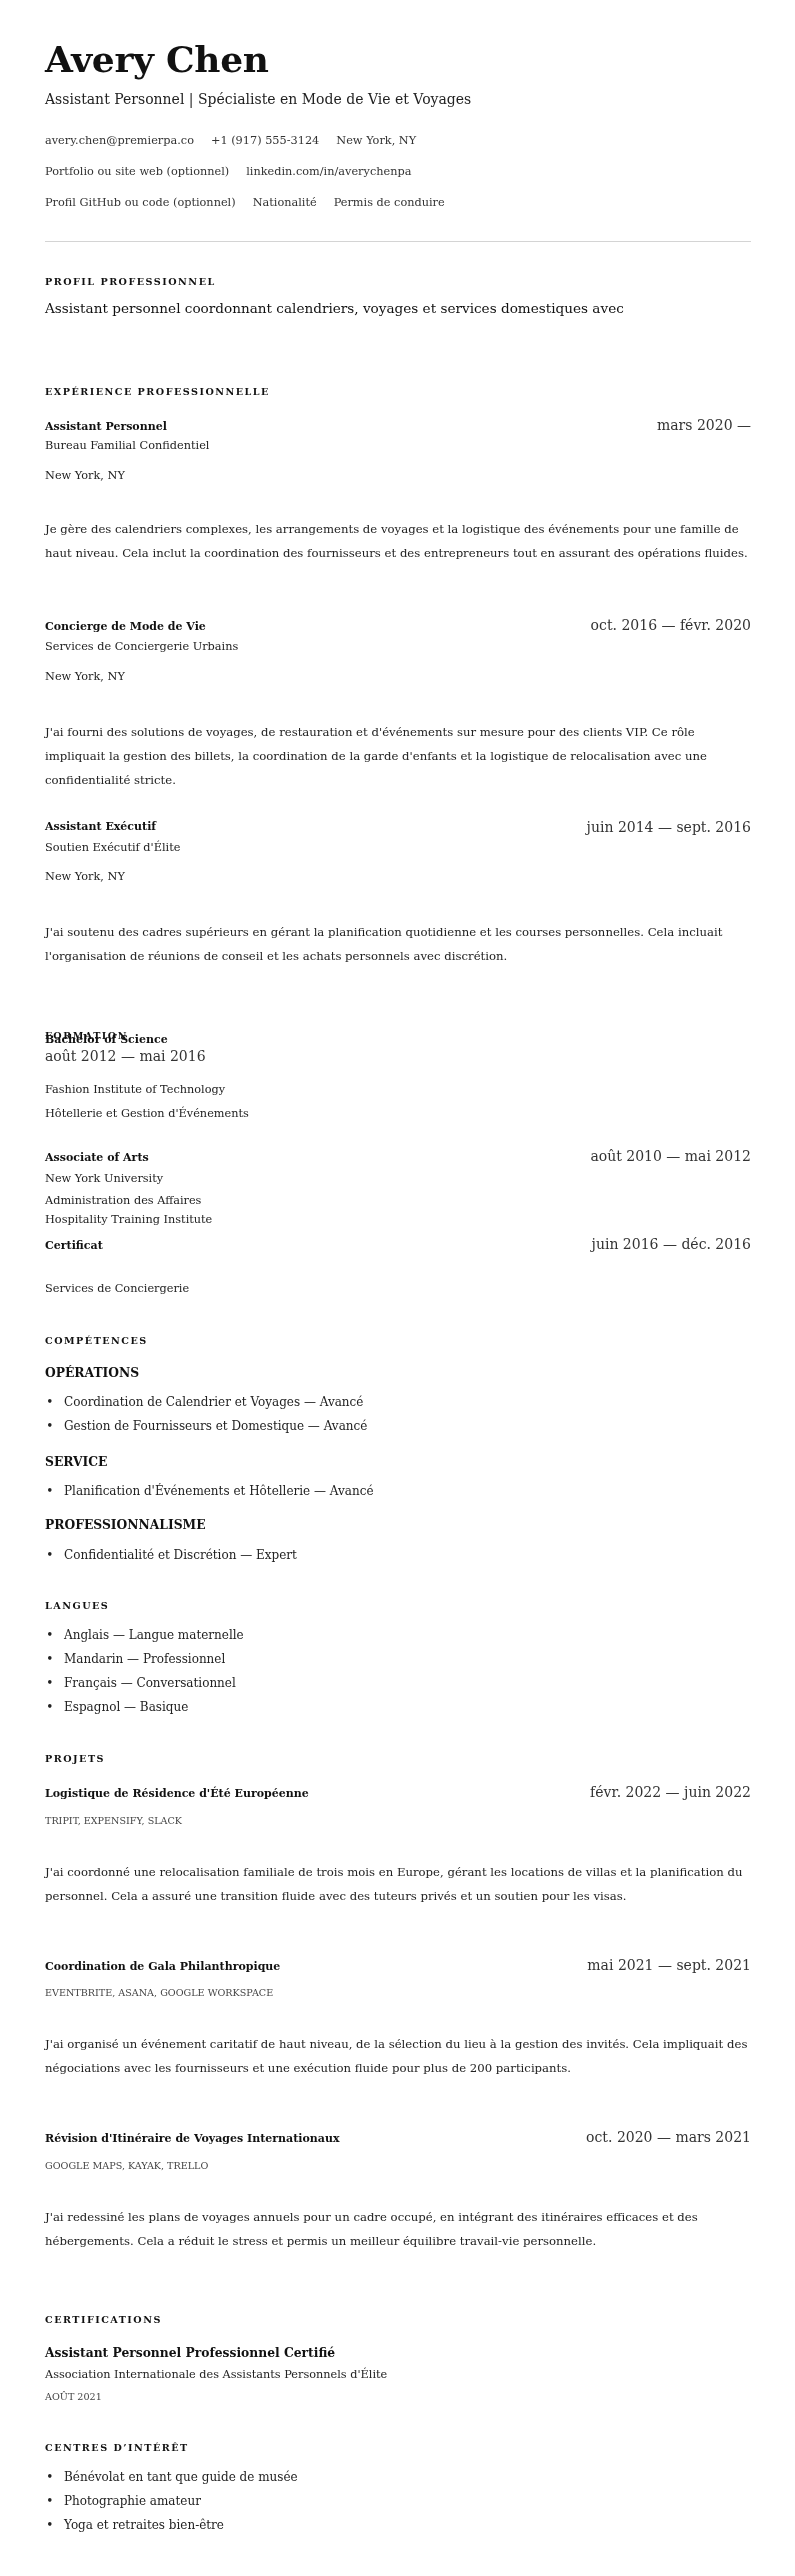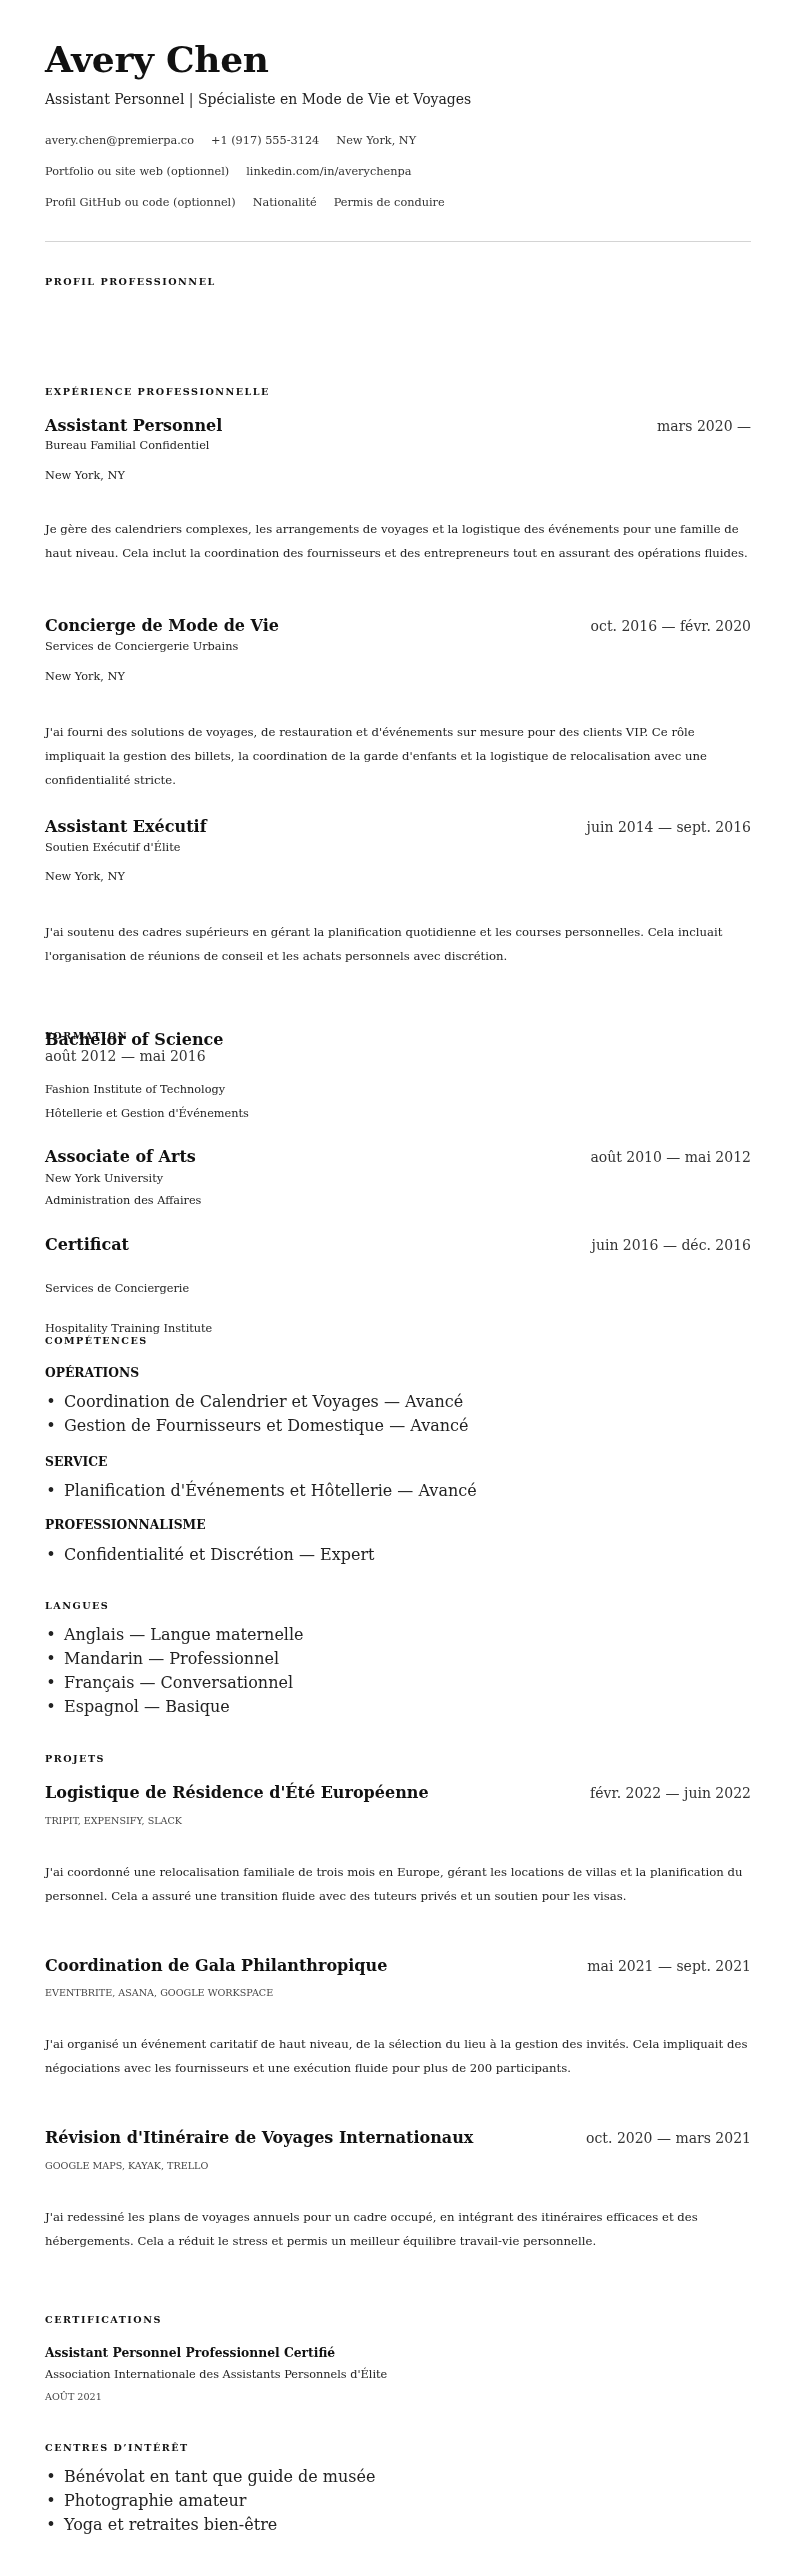--- a/index.html
+++ b/index.html
@@ -18,29 +18,29 @@
   .headline { position: absolute; top: 90px; left: 0; font-size: 14px; color: #222; line-height: 18.6px; }
   .contact-row { position: absolute; left: 0; font-size: 11.3px; color: #333; line-height: 16px; white-space: nowrap; }
   .contact-row span { margin-right: 17px; }
   .divider { position: absolute; top: 241px; left: 0; width: 706px; height: 1.3px; background: #d4d4d4; }
 
   .abs { position: absolute; left: 0; }
   .section-title { font-size: 9.6px; font-weight: bold; letter-spacing: 1.5px; text-transform: uppercase; color: #111; line-height: 13.3px; }
   .summary { font-size: 13.6px; line-height: 21px; color: #111; width: 706px; }
 
   .row { position: absolute; left: 0; width: 706px; display: flex; justify-content: space-between; align-items: baseline; }
-  .entry-title { font-size: 16px; font-weight: bold; color: #111; line-height: 17px; }
+  .entry-title { font-size: 11px; font-weight: bold; color: #111; line-height: 17px; }
   .entry-date { font-size: 14px; color: #333; line-height: 16px; }
   .sub { font-size: 11.3px; color: #222; line-height: 16px; }
   .desc { font-size: 11.7px; line-height: 24px; color: #222; width: 706px; }
   .tags { font-size: 9.6px; color: #444; line-height: 13.3px; text-transform: uppercase; }
 
   .skill-cat { font-size: 12.3px; font-weight: bold; color: #111; line-height: 16px; }
   ul.bullets { list-style: none; }
-  ul.bullets li { position: relative; padding-left: 19px; font-size: 16px; color: #222; line-height: 24px; }
+  ul.bullets li { position: relative; padding-left: 19px; font-size: 12px; color: #222; line-height: 24px; }
   ul.bullets li::before { content: "•"; position: absolute; left: 1.3px; top: 0; color: #222; }
 
   .cert-name { font-size: 12.3px; font-weight: bold; color: #111; line-height: 16px; }
   .cert-date { font-size: 9.6px; color: #444; line-height: 13.3px; text-transform: uppercase; }
 </style>
 </head>
 <body>
 
 <div class="page">
 
@@ -54,20 +54,21 @@
     <span>Portfolio ou site web (optionnel)</span><span>linkedin.com/in/averychenpa</span>
   </div>
   <div class="contact-row" style="top:195px;">
     <span>Profil GitHub ou code (optionnel)</span><span>Nationalité</span><span>Permis de conduire</span>
   </div>
 
   <div class="divider"></div>
 
   <div class="abs section-title" style="top:275px;">Profil professionnel</div>
   <div class="abs summary" style="top:298px;">
+    <div>Assistant personnel coordonnant calendriers, voyages et services domestiques avec</div>
   </div>
 
   <div class="abs section-title" style="top:385px;">Expérience professionnelle</div>
 
   <div class="row" style="top:417px;">
     <span class="entry-title">Assistant Personnel</span>
     <span class="entry-date">mars 2020 —</span>
   </div>
   <div class="abs sub" style="top:438px;">Bureau Familial Confidentiel</div>
   <div class="abs sub" style="top:468px;">New York, NY</div>
@@ -102,21 +103,21 @@
     <span class="entry-title">Associate of Arts</span>
     <span class="entry-date">août 2010 — mai 2012</span>
   </div>
   <div class="abs sub" style="top:1171px;">New York University</div>
   <div class="abs sub" style="top:1193px;">Administration des Affaires</div>
 
   <div class="row" style="top:1236px;">
     <span class="entry-title">Certificat</span>
     <span class="entry-date">juin 2016 — déc. 2016</span>
   </div>
-  <div class="abs sub" style="top:1321px;">Hospitality Training Institute</div>
+  <div class="abs sub" style="top:1212px;">Hospitality Training Institute</div>
   <div class="abs sub" style="top:1281px;">Services de Conciergerie</div>
 
   <div class="abs section-title" style="top:1334px;">Compétences</div>
 
   <div class="abs skill-cat" style="top:1365px;">OPÉRATIONS</div>
   <ul class="abs bullets" style="top:1390px;">
     <li>Coordination de Calendrier et Voyages — Avancé</li>
     <li>Gestion de Fournisseurs et Domestique — Avancé</li>
   </ul>
 

